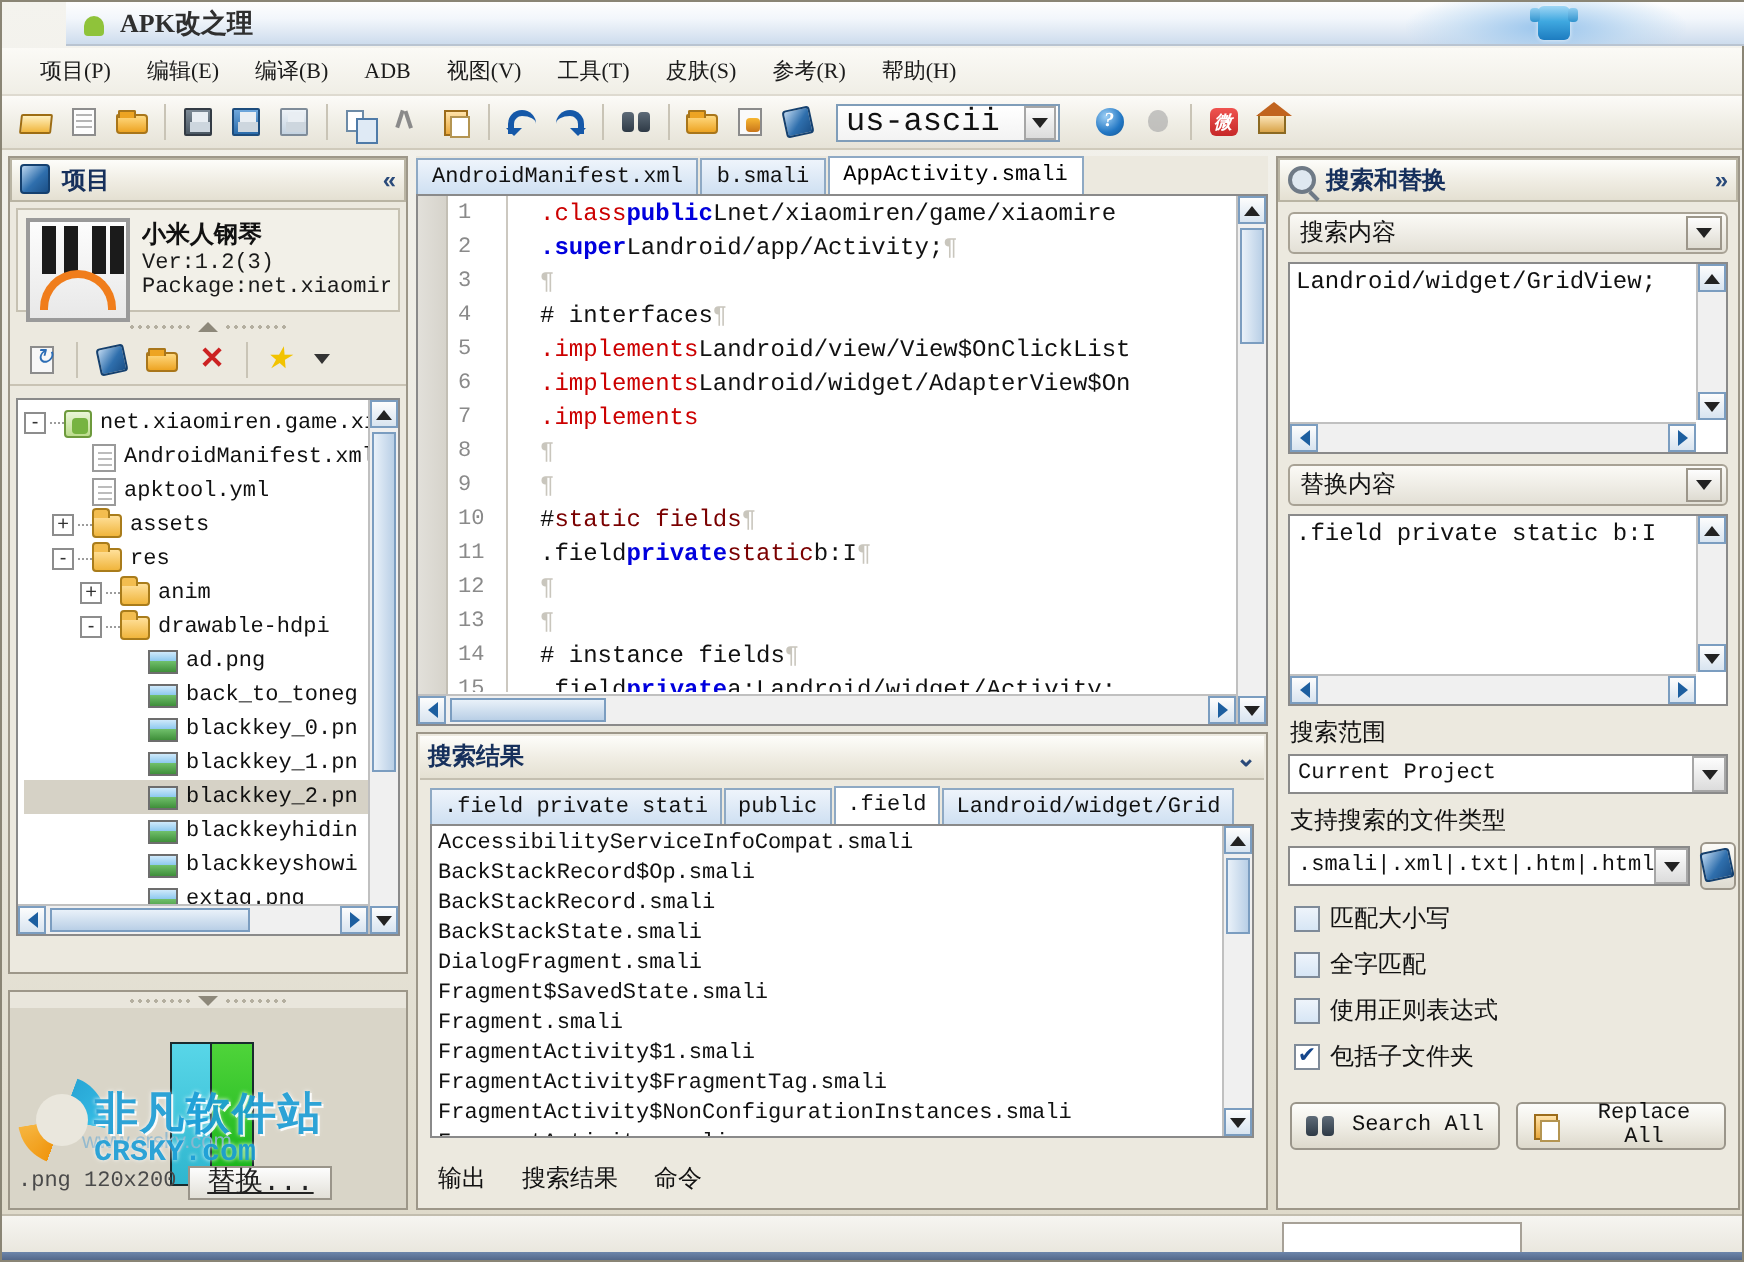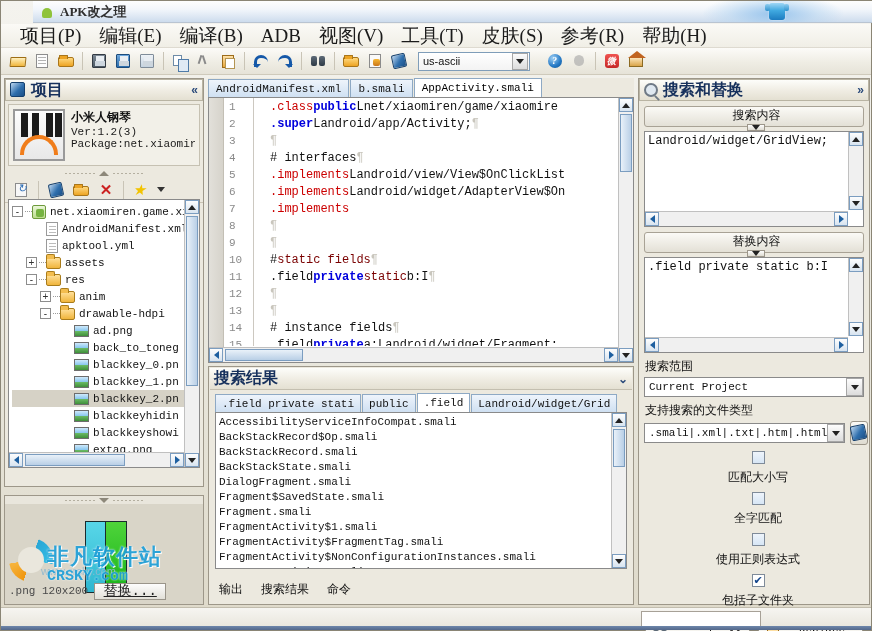--- a/index.html
+++ b/index.html
@@ -67,21 +67,21 @@
 
   
   .menubar {
     position:absolute; left:0; top:23px; width:870px; height:24px;
     background: linear-gradient(180deg,#fbfaf6 0%, #f0eee6 100%);
     border-bottom: 1px solid #dedad0;
     display:flex; align-items:center; padding-left:10px;
   }
   .menu-item {
     font-family:"Liberation Serif", serif;
-    font-size: 19px; color:#1b1b1b;
+    font-size: 11px; color:#1b1b1b;
     padding: 2px 9px; white-space: nowrap; cursor: default;
   }
 
   
   .toolbar {
     position:absolute; left:0; top:47px; width:870px; height:27px;
     background: linear-gradient(180deg,#fcfbf8 0%, #efede4 55%, #e6e3d8 100%);
     border-bottom: 1px solid #cfcabb;
     display:flex; align-items:center; padding-left:6px; gap:2px;
   }
@@ -216,21 +216,21 @@
   }
   .ic-refresh:after {
     content:"\21BB"; position:absolute; left:2px; top:-2px; font-size:11px; color:#2c6db5;
   }
 
   .encoding-select {
     width: 112px; height: 19px; margin-left: 6px;
     background: linear-gradient(180deg,#ffffff,#f3f3f3);
     border:1px solid #7f9db9;
     display:flex; align-items:center; justify-content:space-between;
-    font-family:Liberation Sans, sans-serif; font-size:11px; color:#111;
+    font-family:Liberation Mono, monospace; font-size:16px; color:#111;
     padding-left:4px;
   }
   .encoding-select .arrow-btn {
     width:16px; height:17px; margin:0 1px 0 0;
     background: linear-gradient(180deg,#fbfbfb,#dcdcdc);
     border:1px solid #a6a6a6;
     display:flex; align-items:center; justify-content:center;
   }
   .caret-dn { width:0;height:0;border-left:4px solid transparent;border-right:4px solid transparent;border-top:5px solid #222; }
   .caret-up { width:0;height:0;border-left:4px solid transparent;border-right:4px solid transparent;border-bottom:5px solid #222; }
@@ -238,32 +238,32 @@
   .caret-rt { width:0;height:0;border-top:4px solid transparent;border-bottom:4px solid transparent;border-left:5px solid #1d5fa0; }
 
   
   .panel-header {
     height: 22px;
     background: linear-gradient(180deg,#fdfdfa 0%, #efece2 55%, #e4e0d2 100%);
     border:1px solid #b9b4a3;
     display:flex; align-items:center; gap:5px; padding:0 4px;
   }
   .panel-header .ph-title {
-    font-family:"Liberation Sans", sans-serif; font-weight:bold; font-size:16px; color:#16305c;
+    font-family:"Liberation Sans", sans-serif; font-weight:bold; font-size:12px; color:#16305c;
   }
   .ph-spacer { flex:1; }
   .ph-chev { color:#2a4a7a; font-size:12px; font-weight:bold; cursor:default; }
 
   
   .project-panel {
     position:absolute; left:3px; top:77px; width:200px; height:409px;
     background:#ece9df; border:1px solid #9d9789;
   }
   .proj-info {
-    margin:3px; height:62px; background:#f2f0e8; border:1px solid #c6c1b2;
+    margin:3px; height:52px; background:#f2f0e8; border:1px solid #c6c1b2;
     display:flex; padding:4px; gap:6px;
   }
   .app-icon {
     width:52px; height:52px; flex:none;
     background: linear-gradient(180deg,#fdfdfd 0%, #e8e8e8 100%);
     border:2px solid #9a9a9a; position:relative; overflow:hidden;
   }
   .key { position:absolute; top:2px; width:7px; height:24px; background:#1b1b1b; }
   .kb1{left:6px;} .kb2{left:17px;} .kb3{left:31px;} .kb4{left:40px;}
   .app-icon .arc {
@@ -481,21 +481,21 @@
   .sp-magnifier {
     width:14px;height:14px;border:2px solid #6f7a86;border-radius:50%;
     position:relative; flex:none; background:#dfe8f0;
   }
   .sp-magnifier:after{content:"";position:absolute;right:-4px;bottom:-4px;width:6px;height:2px;
     background:#6f7a86;transform:rotate(45deg);}
   .combo {
     height:21px; margin:5px 5px 0 5px;
     background:linear-gradient(180deg,#fbfaf6,#e3e0d6);
     border:1px solid #a8a295; border-radius:3px;
-    display:flex; align-items:center; padding-left:5px;flex-direction:column;
+    display:flex; align-items:center; padding-left:5px;
   }
   .combo .combo-label {
     flex:1; font-family:"Liberation Sans", sans-serif; font-size:12px; color:#111;
   }
   .combo .combo-btn {
     width:18px;height:17px;margin-right:2px;
     background:linear-gradient(180deg,#fdfdfd,#dedbd1);
     border:1px solid #9c968a; display:flex;align-items:center;justify-content:center;
   }
   .textbox {
@@ -523,21 +523,21 @@
     border:1px solid #a6a6a6; display:flex;align-items:center;justify-content:center;
   }
   .ftype-row { display:flex; align-items:center; gap:5px; margin:0 5px; }
   .ftype-row .dropdown { flex:1; margin:0; }
   .icon-btn {
     width:26px;height:24px;
     background:linear-gradient(180deg,#fcfbf7,#dedbd1);
     border:1px solid #9c968a; border-radius:3px;
     display:flex;align-items:center;justify-content:center;
   }
-  .cbrow { display:flex; align-items:center; gap:5px; margin:6px 0 0 8px;flex-direction:column; }
+  .cbrow { display:flex; align-items:center; gap:5px; margin:6px 0 0 8px; }
   .cbox {
     width:13px;height:13px;background:#fff;border:1px solid #7f8b99; flex:none;
     display:flex;align-items:center;justify-content:center;
     font-size:11px;color:#14468c; line-height:11px;
   }
   .cbox.off { background:linear-gradient(180deg,#eef4fb,#d7e6f5); }
   .cblabel { font-family:"Liberation Sans", sans-serif; font-size:12px; color:#111; }
   .btnrow { display:flex; gap:8px; margin:14px 6px 0 6px; }
   .bigbtn {
     flex:1; height:24px;
@@ -1035,21 +1035,21 @@
             <span class="lnum">14</span>
             <span class="lsep"></span>
             <span class="ctext"># instance fields</span>
             <span class="pilcrow">¶</span>
           </div>
           <div class="cline">
             <span class="lnum">15</span>
             <span class="lsep"></span>
             <span class="ctext">.field </span>
             <span class="c-kw">private </span>
-            <span class="ctext">a:Landroid/widget/Fragment;</span>
+            <span class="ctext">a:Landroid/widget/Activity;</span>
           </div>
         </div>
       <div class="vscroll">
         <div class="vs-up">
             <i class="caret-up"></i>
           </div>
         <div class="vs-thumb" style="top:16px;height:58px"></div>
         <div class="vs-dn">
             <i class="caret-dn"></i>
           </div>

